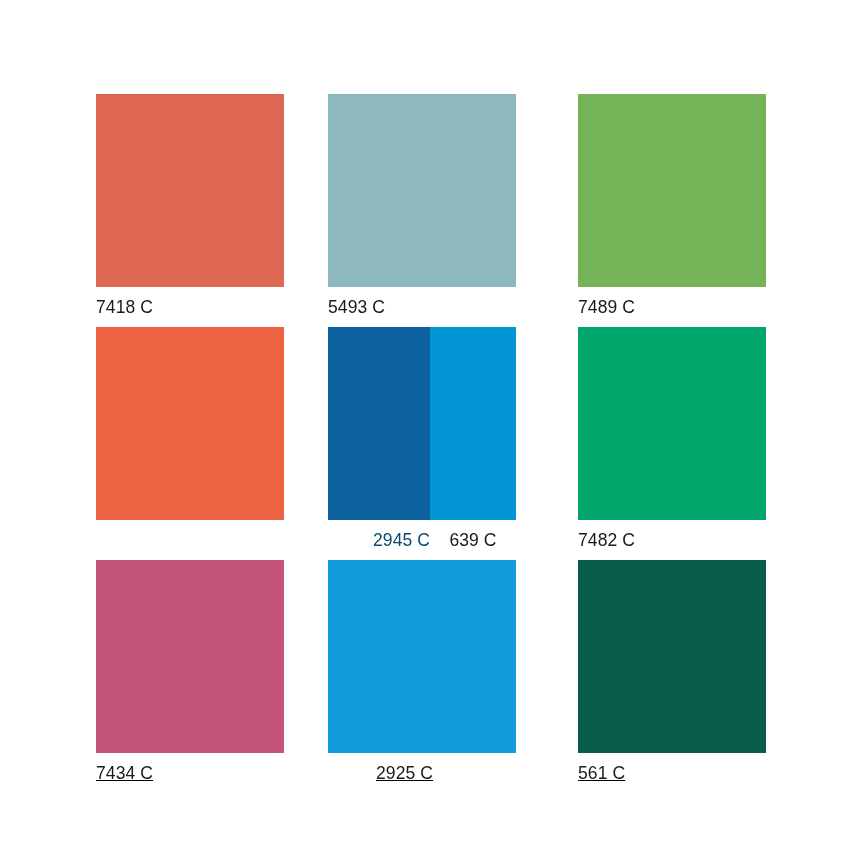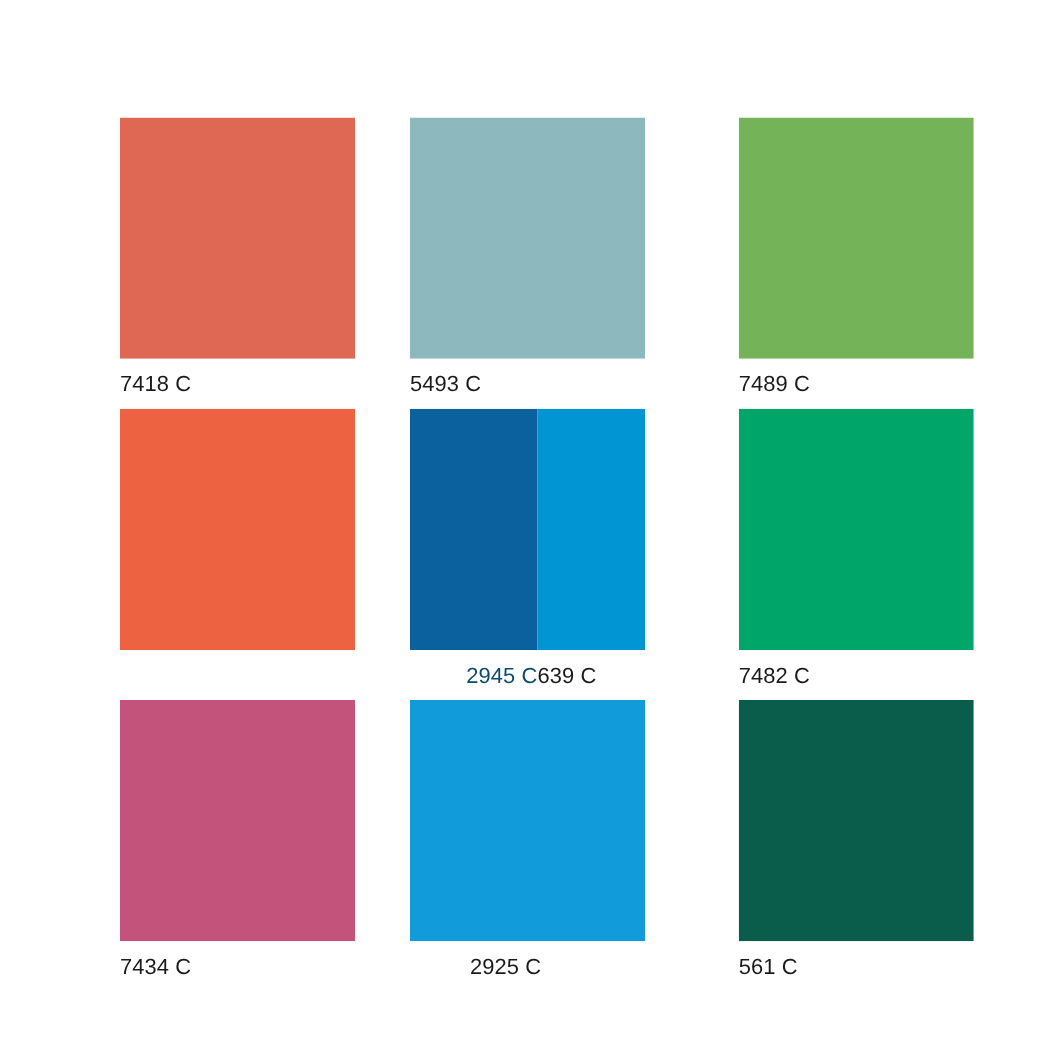--- a/index.html
+++ b/index.html
@@ -23,26 +23,26 @@
   }
 
   .swatch-cell {
     position: absolute;
     width: 188px;
   }
 
   
   .col-0 { left: 96px; }
   .col-1 { left: 328px; }
-  .col-2 { left: 561px; padding-left: 30px; }
+  .col-2 { left: 548px; padding-left: 30px; }
 
   
   .row-0 { top: 94px; }
   .row-1 { top: 327px; }
-  .row-2 { top: 560px; }
+  .row-2 { top: 560px; text-decoration: underline; }
 
   .swatch-chip {
     width: 188px;
     height: 193px;
     display: flex;
     flex-direction: row;
     overflow: hidden;
   }
 
   .chip-part {
@@ -67,20 +67,21 @@
     letter-spacing: 0.1px;
   }
 
   
   .swatch-label-row.split .swatch-label:first-child {
     width: 102px;
     flex: 0 0 102px;
   }
   .swatch-label-row.split .swatch-label:last-child {
     flex: 1 1 auto;
+    text-align: center;
   }
 </style>
 </head>
 <body>
 
 <div id="swatch-board" style="background: rgb(255, 255, 255);">
     <div class="swatch-cell col-0 row-0">
       <div class="swatch-chip">
         <div class="chip-part" style="width: 100%; background: rgb(223, 104, 84);"></div>
       </div>

